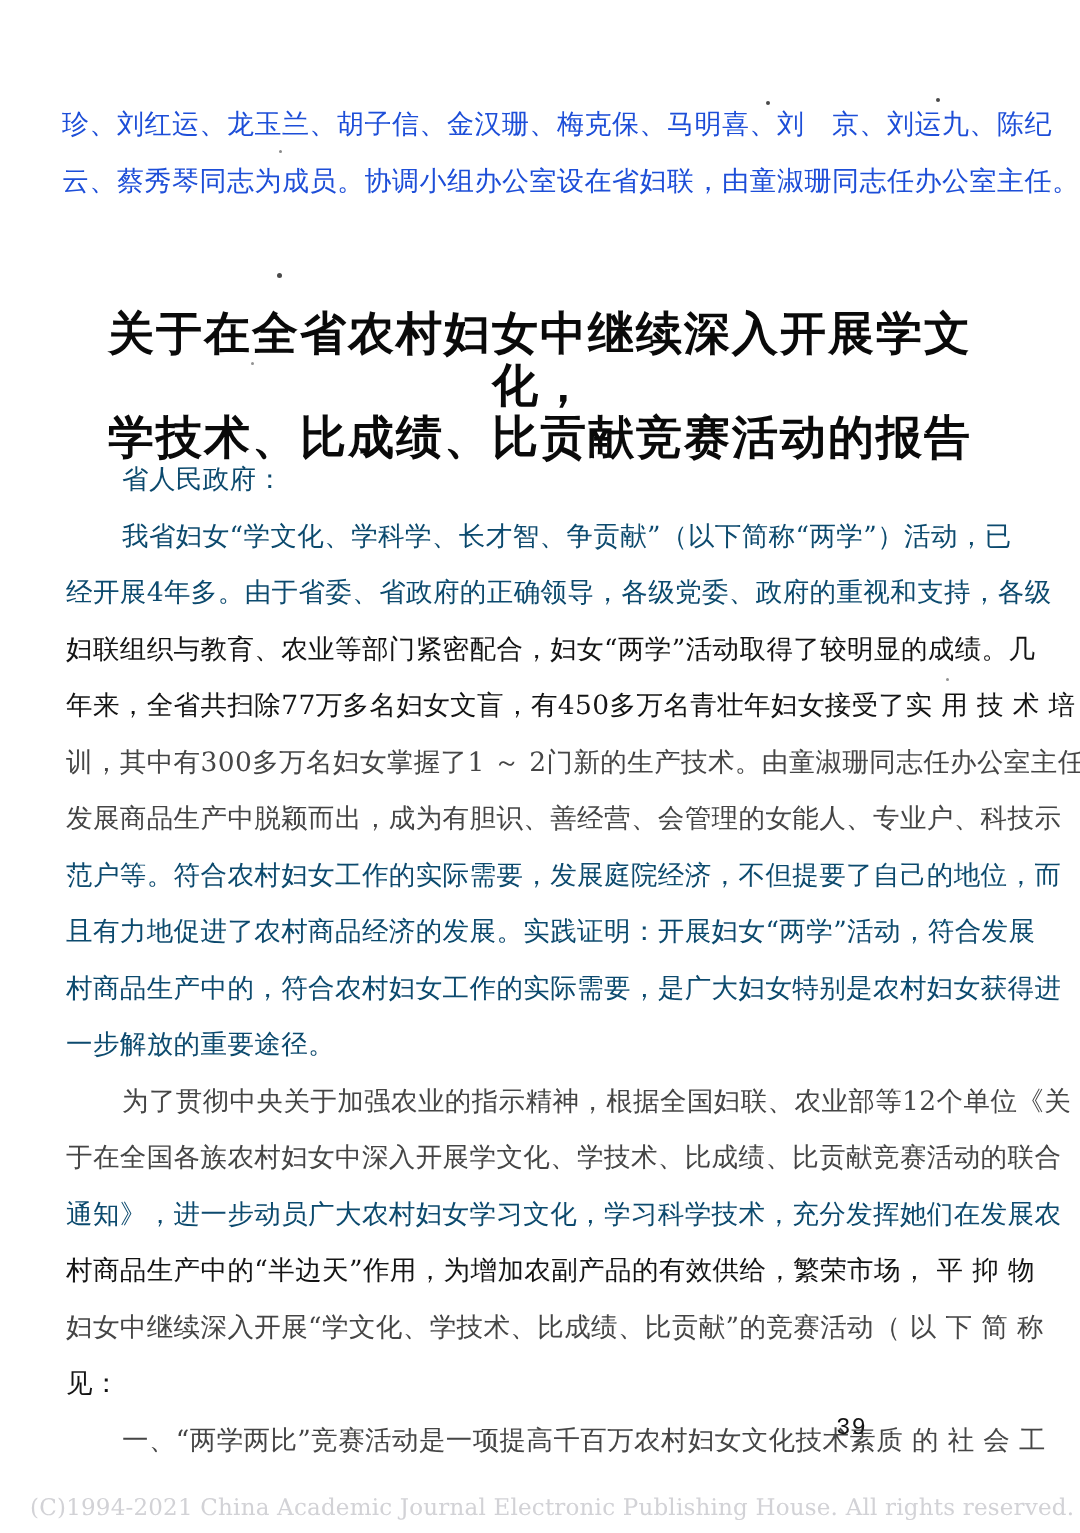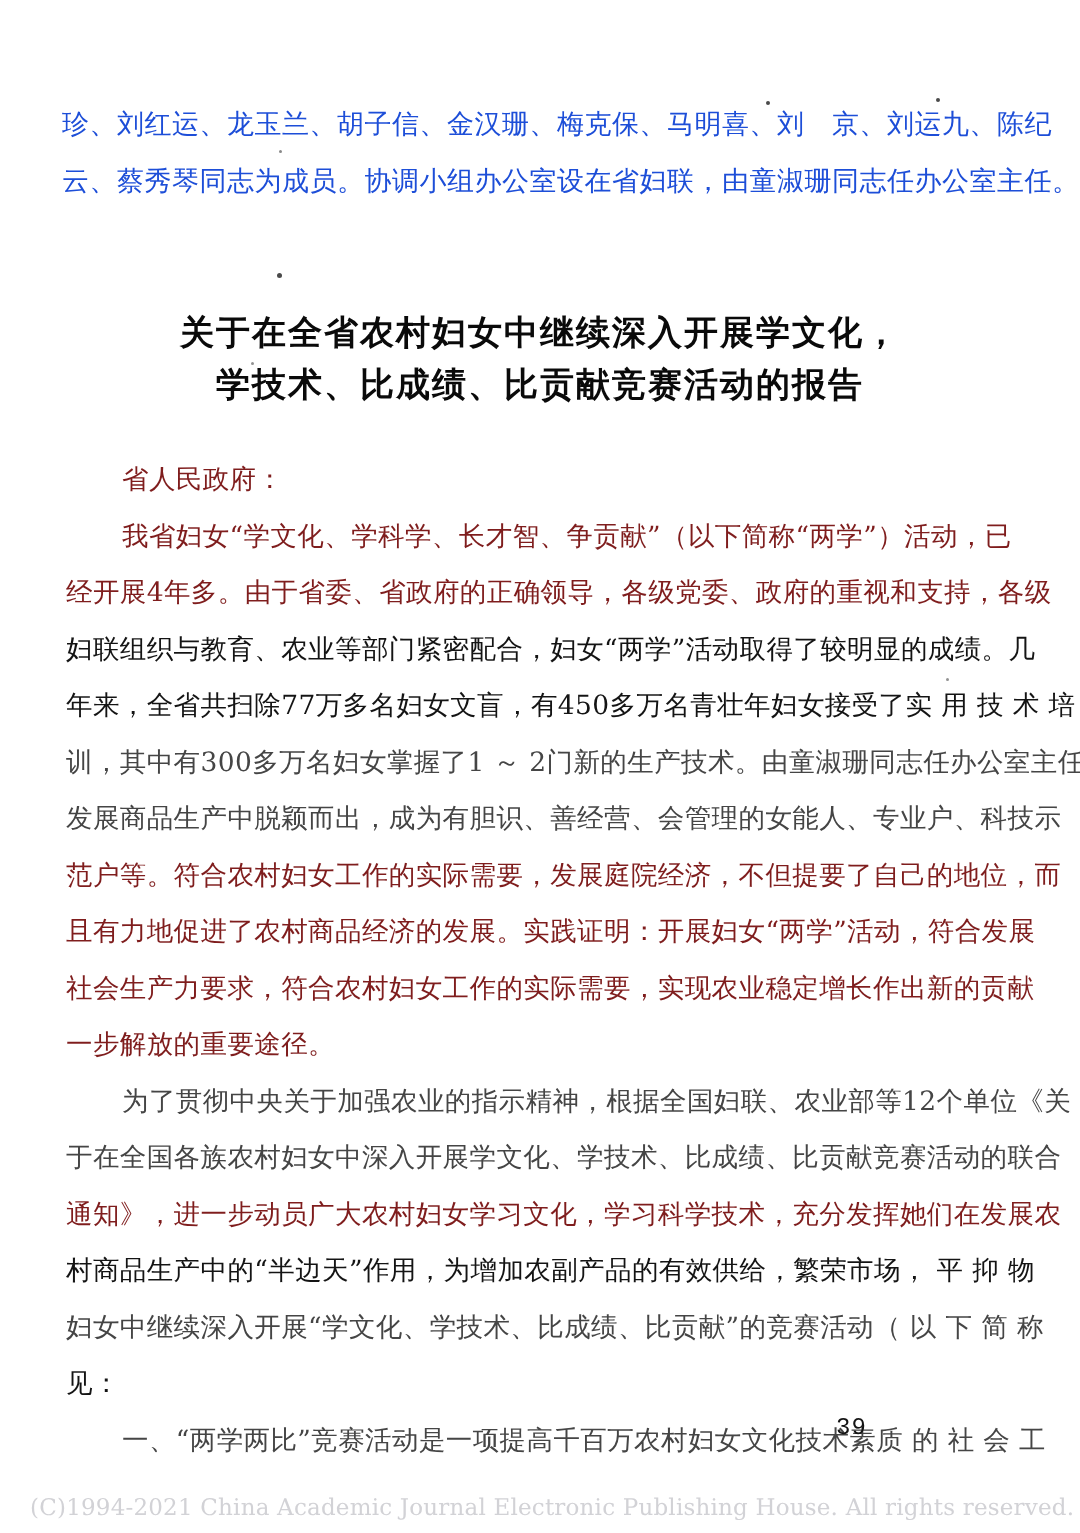--- a/index.html
+++ b/index.html
@@ -51,21 +51,21 @@
   .title {
     position: absolute;
     left: 90px;
     top: 307px;
     width: 900px;
     text-align: center;
   }
   .title-line {
     font-family: "DejaVu Serif", "Liberation Serif", serif;
     font-weight: bold;
-    font-size: 34px;
+    font-size: 46px;
     line-height: 52px;
     letter-spacing: 2px;
     color: #0a0a0a;
   }
 
   
   .body-block {
     position: absolute;
     left: 66px;
     top: 452px;
@@ -81,21 +81,21 @@
     white-space: nowrap;
   }
   .body-line.flush {
     text-align: left;
     text-align-last: left;
   }
   .body-line.indent {
     text-indent: 56px;
   }
   
-  .fade-1 { color: #7f1d1d; }
+  .fade-1 { color: #0c4a6e; }
   .fade-2 { color: #454545; }
 
   
   .page-number {
     position: absolute;
     left: 836px;
     top: 1415px;
     font-family: Liberation Mono, monospace;
     font-size: 24px;
     color: #141414;
@@ -152,21 +152,21 @@
     <div class="body-line flush indent fade-1">省人民政府：</div>
 
     <div class="body-line indent fade-1">我省妇女“学文化、学科学、长才智、争贡献”（以下简称“两学”）活动，已</div>
     <div class="body-line fade-1">经开展4年多。由于省委、省政府的正确领导，各级党委、政府的重视和支持，各级</div>
     <div class="body-line">妇联组织与教育、农业等部门紧密配合，妇女“两学”活动取得了较明显的成绩。几</div>
     <div class="body-line">年来，全省共扫除77万多名妇女文盲，有450多万名青壮年妇女接受了实 用 技 术 培</div>
     <div class="body-line fade-2">训，其中有300多万名妇女掌握了1 ～ 2门新的生产技术。由童淑珊同志任办公室主任</div>
     <div class="body-line fade-2">发展商品生产中脱颖而出，成为有胆识、善经营、会管理的女能人、专业户、科技示</div>
     <div class="body-line fade-1">范户等。符合农村妇女工作的实际需要，发展庭院经济，不但提要了自己的地位，而</div>
     <div class="body-line fade-1">且有力地促进了农村商品经济的发展。实践证明：开展妇女“两学”活动，符合发展</div>
-    <div class="body-line fade-1">社会生产力要求，符合农村妇女工作的实际需要，实现农业稳定增长作出新的贡献</div>
+    <div class="body-line fade-1">村商品生产中的，符合农村妇女工作的实际需要，是广大妇女特别是农村妇女获得进</div>
     <div class="body-line flush fade-1">一步解放的重要途径。</div>
 
     <div class="body-line indent fade-2">为了贯彻中央关于加强农业的指示精神，根据全国妇联、农业部等12个单位《关</div>
     <div class="body-line fade-2">于在全国各族农村妇女中深入开展学文化、学技术、比成绩、比贡献竞赛活动的联合</div>
     <div class="body-line fade-1">通知》，进一步动员广大农村妇女学习文化，学习科学技术，充分发挥她们在发展农</div>
     <div class="body-line">村商品生产中的“半边天”作用，为增加农副产品的有效供给，繁荣市场， 平 抑 物</div>
     <div class="body-line fade-2">妇女中继续深入开展“学文化、学技术、比成绩、比贡献”的竞赛活动（ 以 下 简 称</div>
     <div class="body-line flush">见：</div>
 
     <div class="body-line indent fade-2">一、“两学两比”竞赛活动是一项提高千百万农村妇女文化技术素质 的 社 会 工</div>

